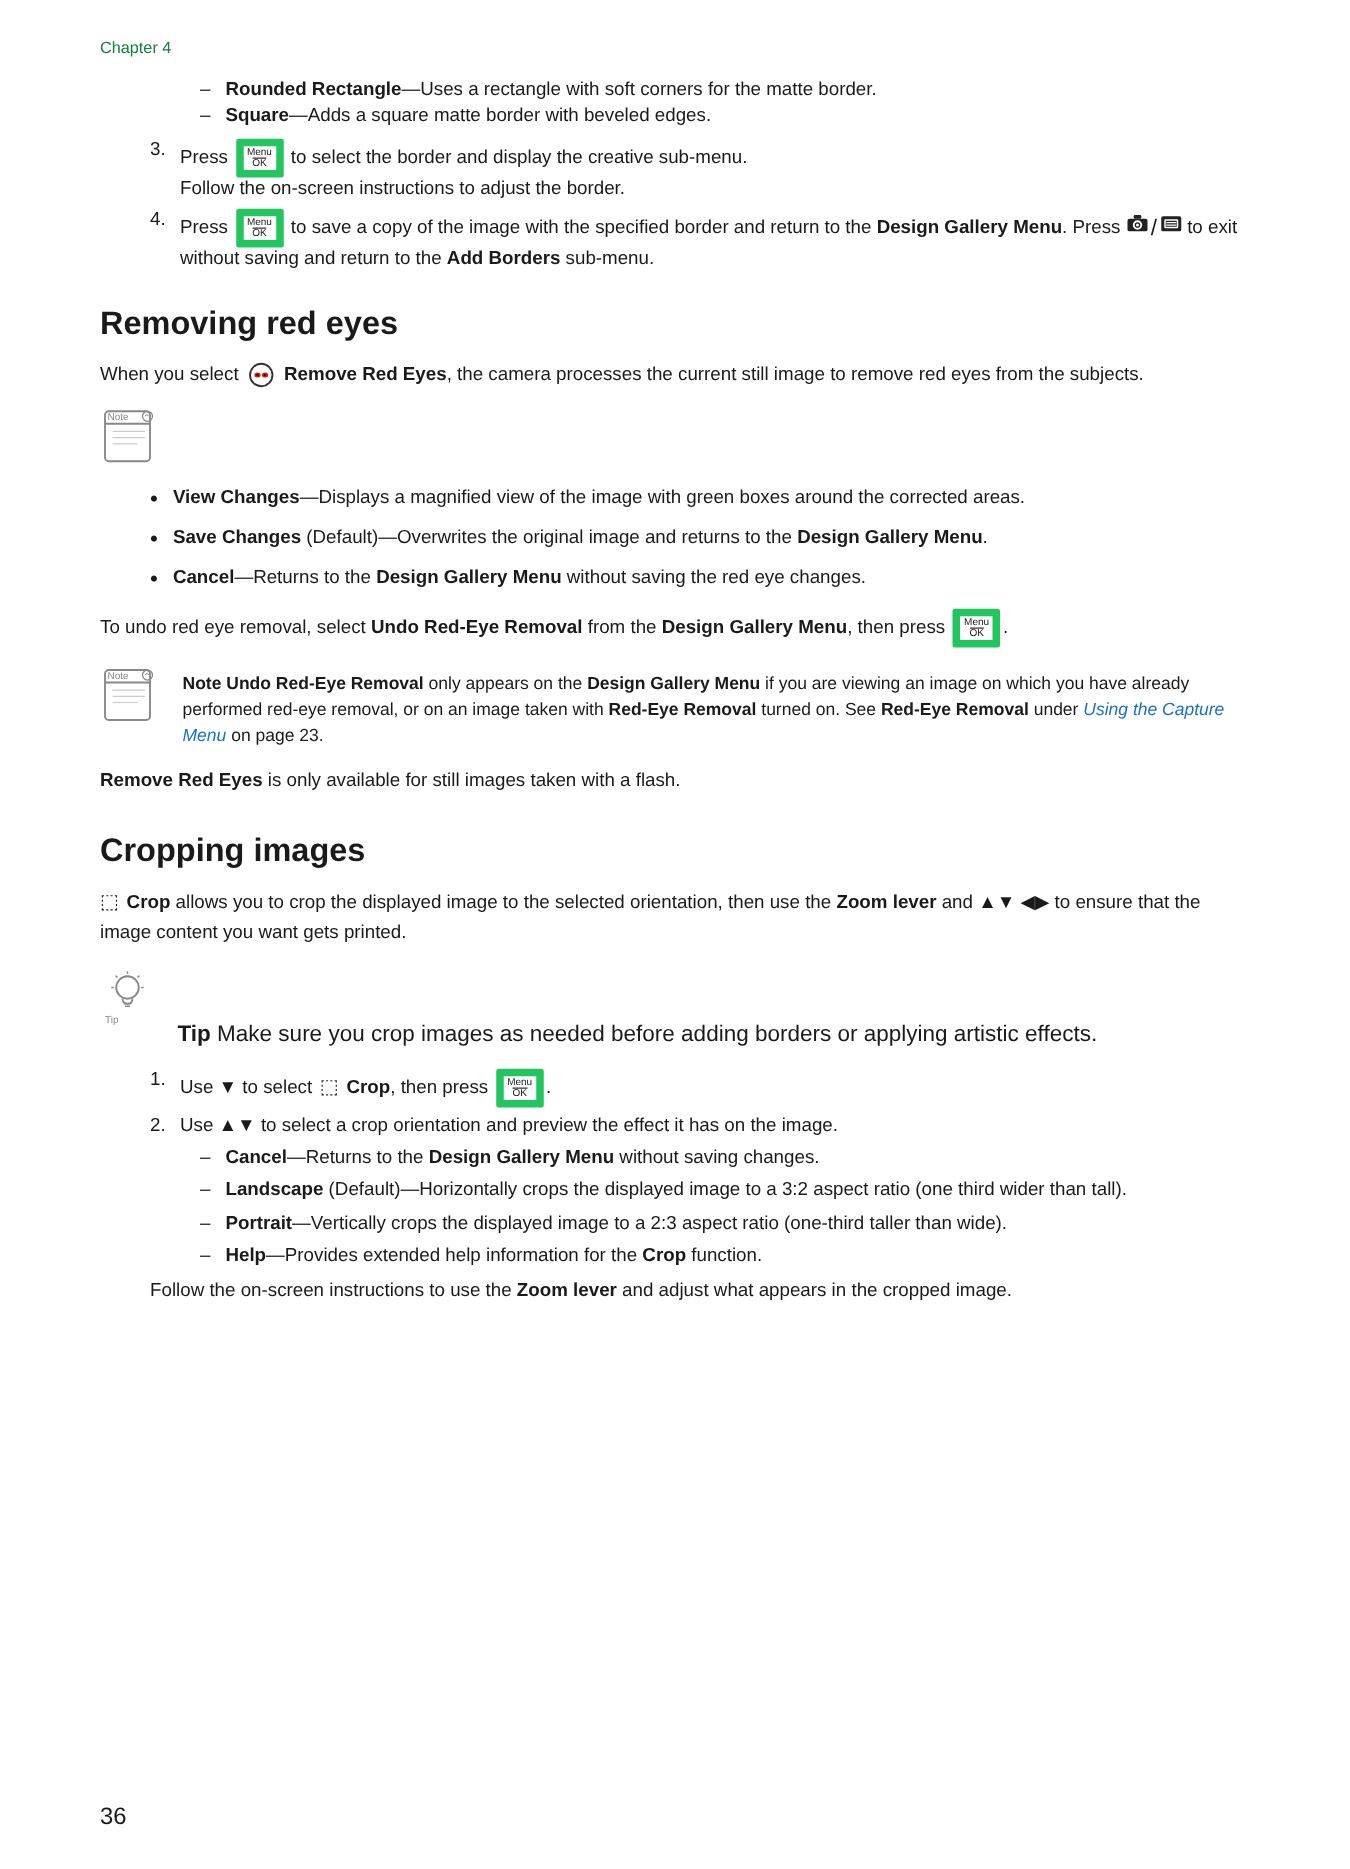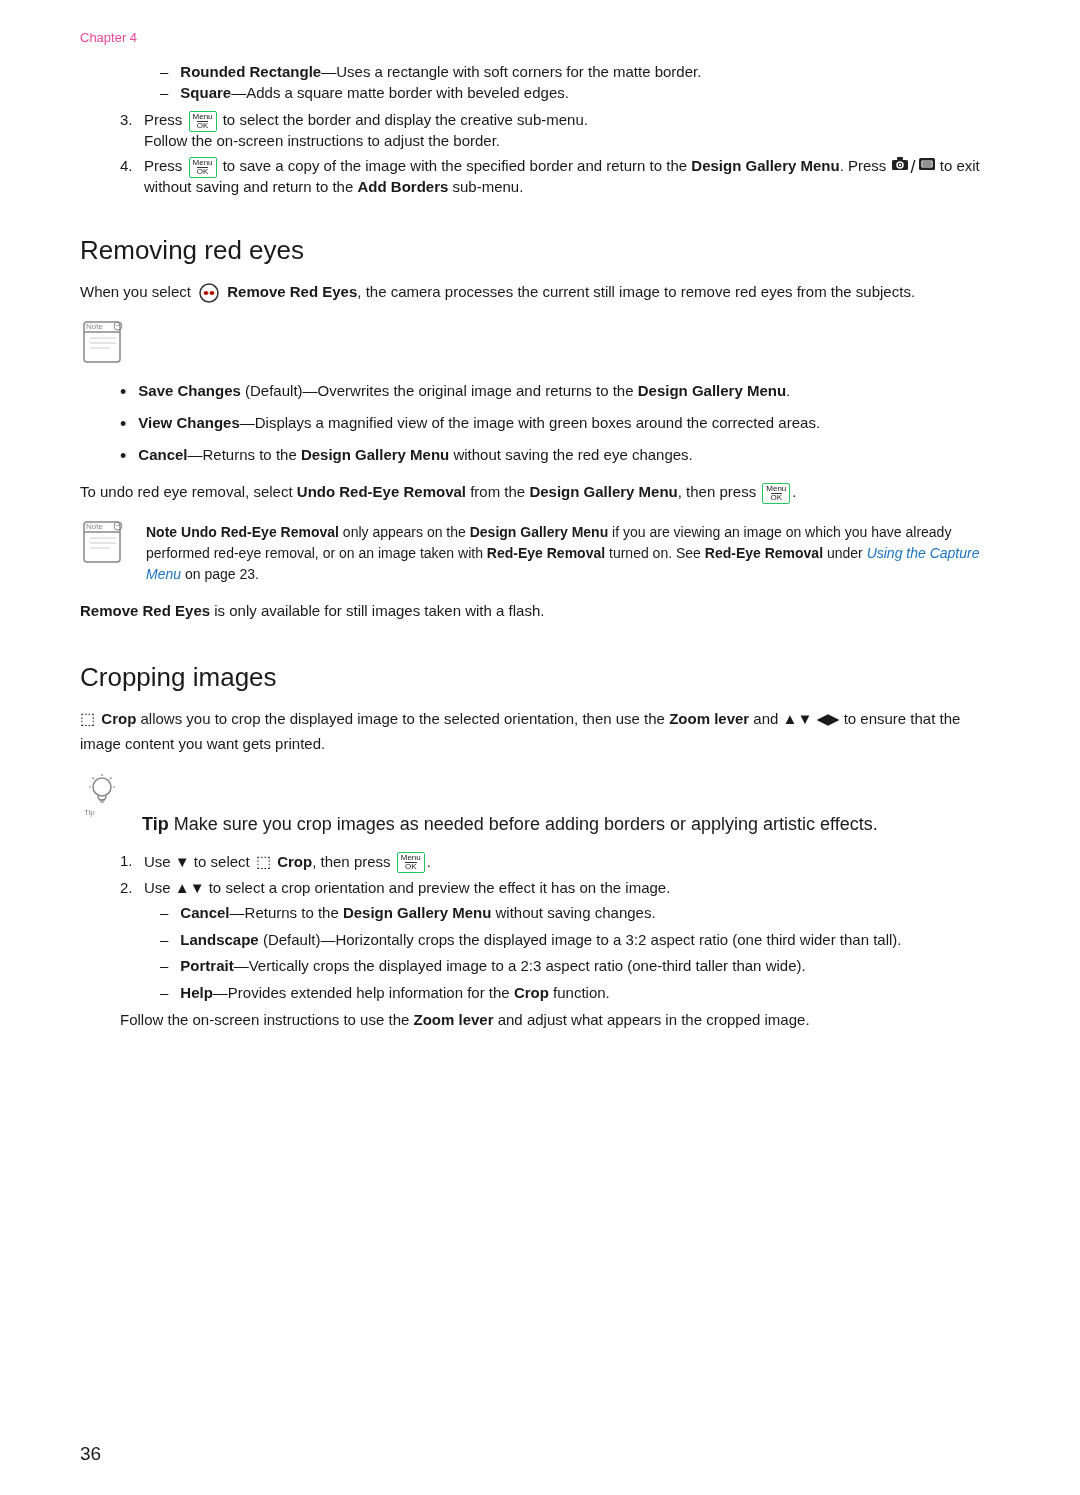--- a/index.html
+++ b/index.html
@@ -11,21 +11,21 @@
       width: 1080px;
       min-height: 1495px;
       position: relative;
     }
     .page {
       padding: 30px 80px 60px 80px;
       max-width: 1080px;
     }
     .chapter-header {
       font-size: 13px;
-      color: #ec4899;
+      color: #15803d;
       margin-bottom: 18px;
     }
     .bullet-list {
       list-style: none;
       margin-left: 80px;
       margin-bottom: 10px;
     }
     .bullet-list li {
       margin-bottom: 4px;
       display: flex;
@@ -46,22 +46,22 @@
       display: flex;
       align-items: flex-start;
     }
     .numbered-list li .num {
       min-width: 24px;
       font-weight: normal;
       flex-shrink: 0;
     }
     .section-heading {
       font-size: 26px;
-      font-weight: normal;
-      margin-top: 40px;
+      font-weight: bold;
+      margin-top: 28px;
       margin-bottom: 14px;
     }
     .body-para {
       margin-bottom: 10px;
       line-height: 1.55;
     }
     .note-box {
       display: flex;
       align-items: flex-start;
       margin: 14px 0 14px 0;
@@ -142,21 +142,21 @@
       left: 80px;
       font-size: 19px;
     }
     .menu-ok {
       display: inline-flex;
       flex-direction: column;
       align-items: center;
       font-size: 9px;
       line-height: 1;
       vertical-align: middle;
-      border: 1px solid #22c55e;
+      border: 6px solid #22c55e;
       padding: 1px 3px;
       border-radius: 2px;
       margin: 0 2px;
     }
   </style>
 </head>
 <body>
 
 <div class="page">
 
@@ -235,24 +235,24 @@
         <line x1="10" y1="20" x2="36" y2="20" stroke="#ccc" stroke-width="1"></line>
         <line x1="10" y1="25" x2="36" y2="25" stroke="#ccc" stroke-width="1"></line>
         <line x1="10" y1="30" x2="30" y2="30" stroke="#ccc" stroke-width="1"></line>
       </svg>
     </div>
   </div>
 
 
   <ul class="dot-list">
     <li>
+      <span><strong>View Changes</strong>—Displays a magnified view of the image with green boxes around the corrected areas.</span>
+    </li>
+    <li>
       <span><strong>Save Changes</strong> (Default)—Overwrites the original image and returns to the <strong>Design Gallery Menu</strong>.</span>
-    </li>
-    <li>
-      <span><strong>View Changes</strong>—Displays a magnified view of the image with green boxes around the corrected areas.</span>
     </li>
     <li>
       <span><strong>Cancel</strong>—Returns to the <strong>Design Gallery Menu</strong> without saving the red eye changes.</span>
     </li>
   </ul>
 
   <p class="body-para">
     To undo red eye removal, select <strong>Undo Red-Eye Removal</strong> from the <strong>Design Gallery Menu</strong>, then press <span class="menu-ok">
         <span style="font-size:8px;">Menu</span>
         <span style="font-size:8px;border-top:1px solid #333;">OK</span>

